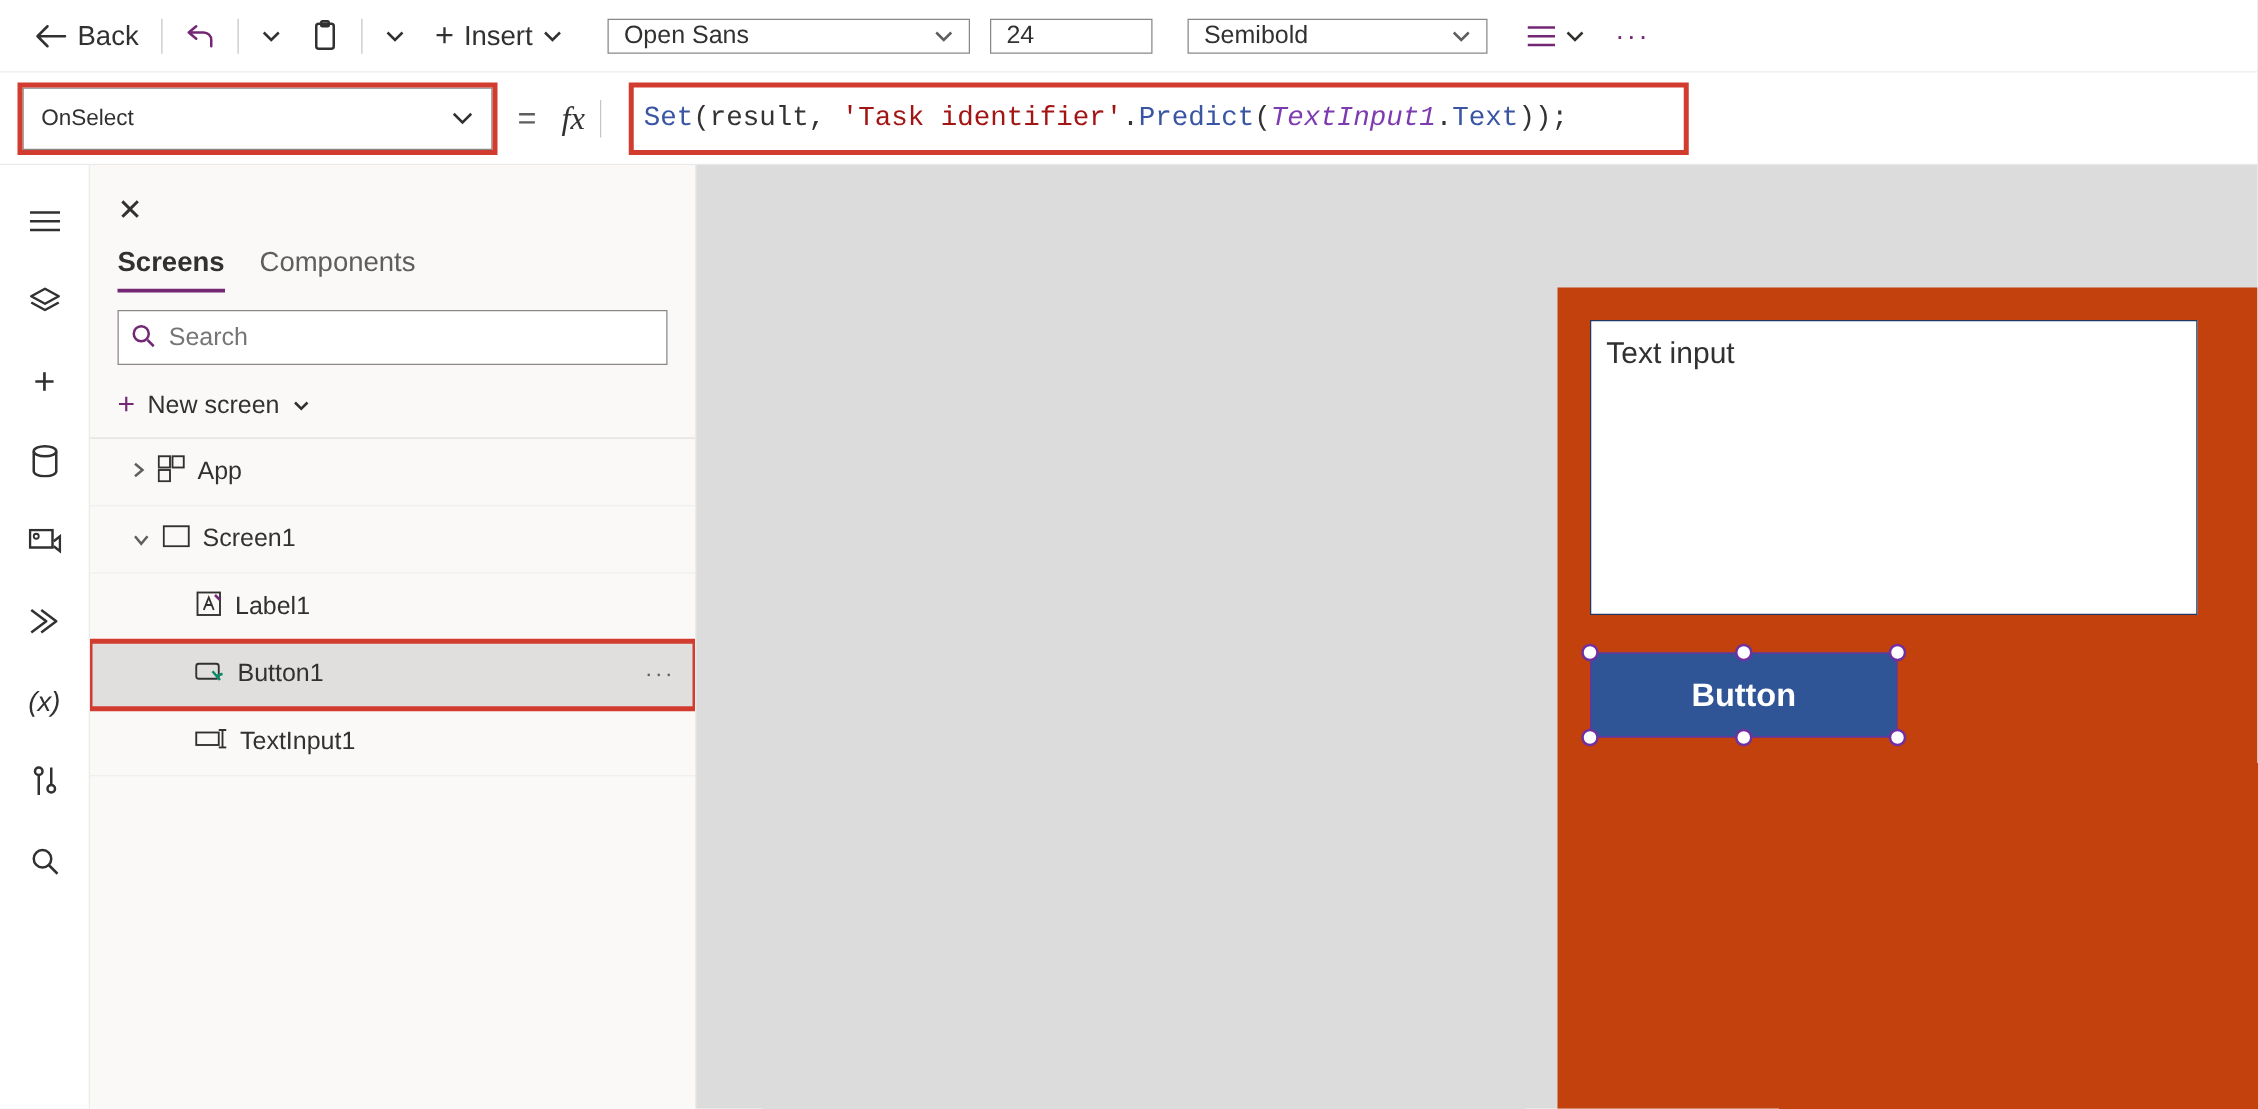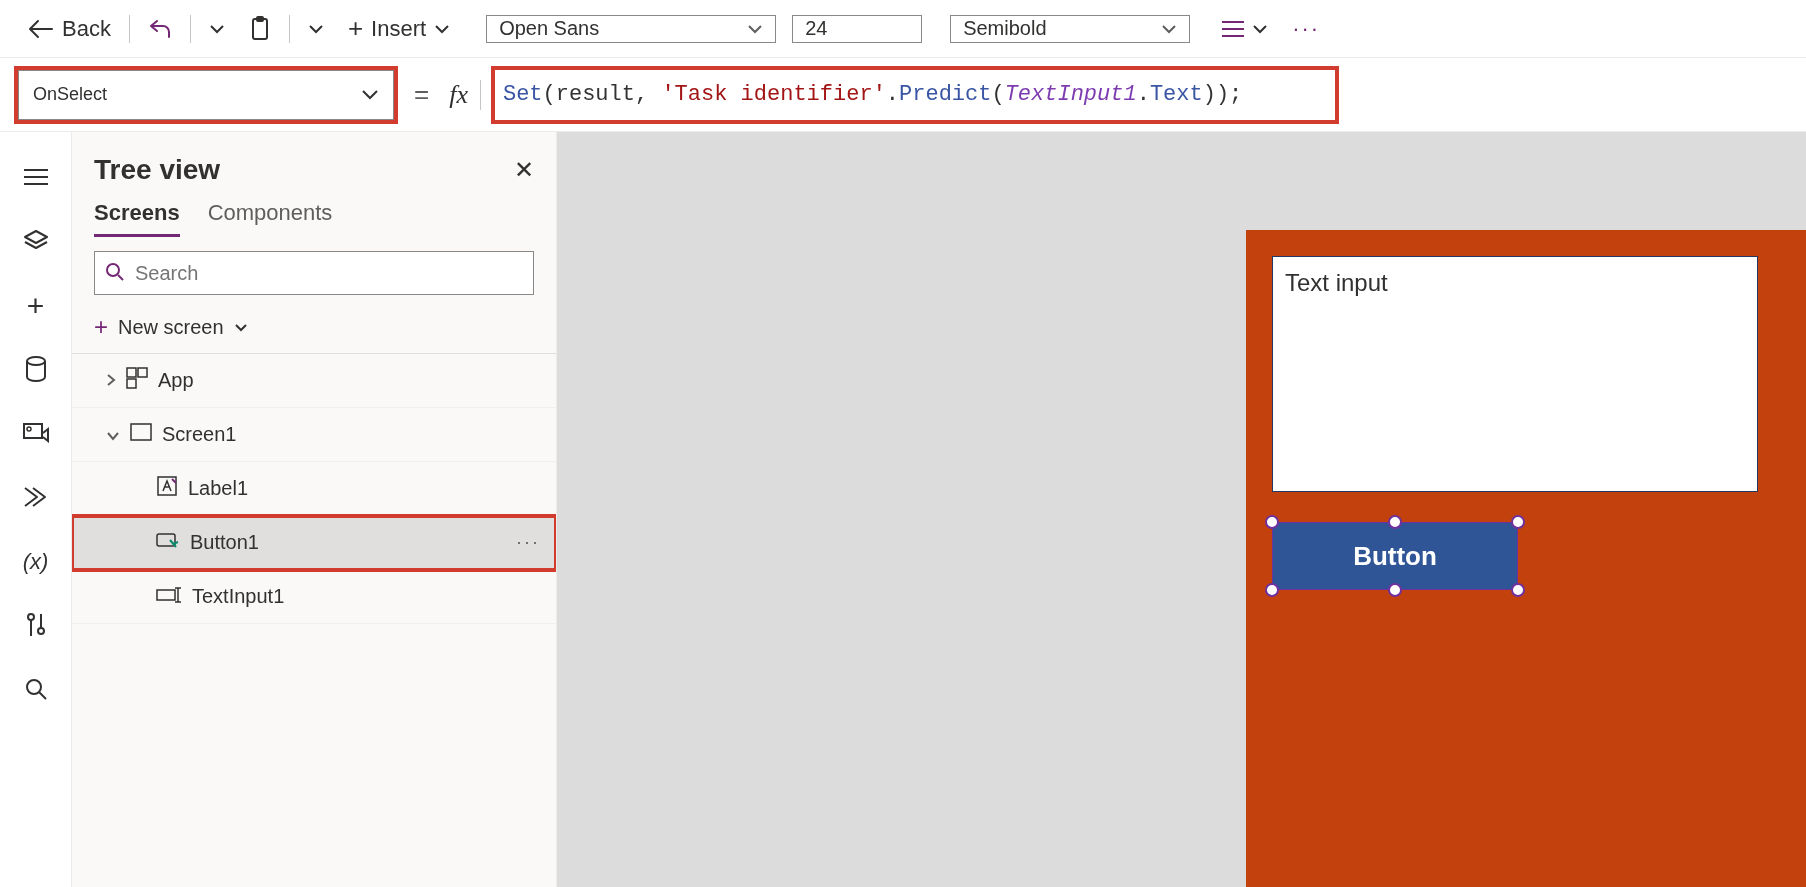--- a/index.html
+++ b/index.html
@@ -18,21 +18,21 @@
 .dd.size { width: 130px; }
 .dd.weight { width: 240px; margin-left: 12px; }
 .icon { display: inline-flex; }
 
 
 .formula-row { display: flex; align-items: center; height: 74px; padding: 0 18px; gap: 10px; border-bottom: 1px solid #edebe9; }
 .prop-dd { display: inline-flex; align-items: center; width: 376px; height: 50px; border: 1px solid #8a8886; padding: 0 14px; font-size: 18px; background: #fff; cursor: pointer; }
 .prop-dd .caret { margin-left: auto; }
 .hl-red { outline: 4px solid #d23c2f; outline-offset: 0; }
 .eq { font-size: 26px; color: #605e5c; padding: 0 10px; }
-.fx { font-family: "Times New Roman", serif; font-style: italic; font-size: 26px; border-right: 1px solid #c8c6c4; padding: 0 12px 0 0; margin-right: 4px; text-align: right; }
+.fx { font-family: "Times New Roman", serif; font-style: italic; font-size: 26px; border-right: 1px solid #c8c6c4; padding: 0 12px 0 0; margin-right: 16px; text-align: right; }
 .formula-box { flex: 0 0 auto; width: 840px; height: 50px; display: flex; align-items: center; font-family: Consolas, "Courier New", monospace; font-size: 22px; padding: 0 8px; white-space: pre; }
 .s-fn { color: #3955a3; }
 .s-txt { color: #333; }
 .s-str { color: #a31515; }
 .s-prop { color: #3955a3; }
 .s-ident { color: #7d3bb0; font-style: italic; }
 
 
 .main { flex: 1; display: flex; min-height: 0; }
 
@@ -228,21 +228,20 @@
       <button class="rail-btn">
         <span><svg width="24" height="24" viewBox="0 0 24 24">
               <circle cx="10" cy="10" r="7" stroke="#323130" stroke-width="2" fill="none"></circle>
               <path d="M15 15 L22 22" stroke="#323130" stroke-width="2"></path>
             </svg></span>
       </button>
     </div>
 
     <div class="tree-panel">
       <div class="tree-head">
-        <div class="tree-title">Tree view</div>
         <button class="close-x">
           <span>✕</span>
         </button>
       </div>
       <div class="tabs">
         <div class="tab active">Screens</div>
         <div class="tab">Components</div>
       </div>
       <div class="search-box">
         <span><svg width="20" height="20" viewBox="0 0 20 20">

